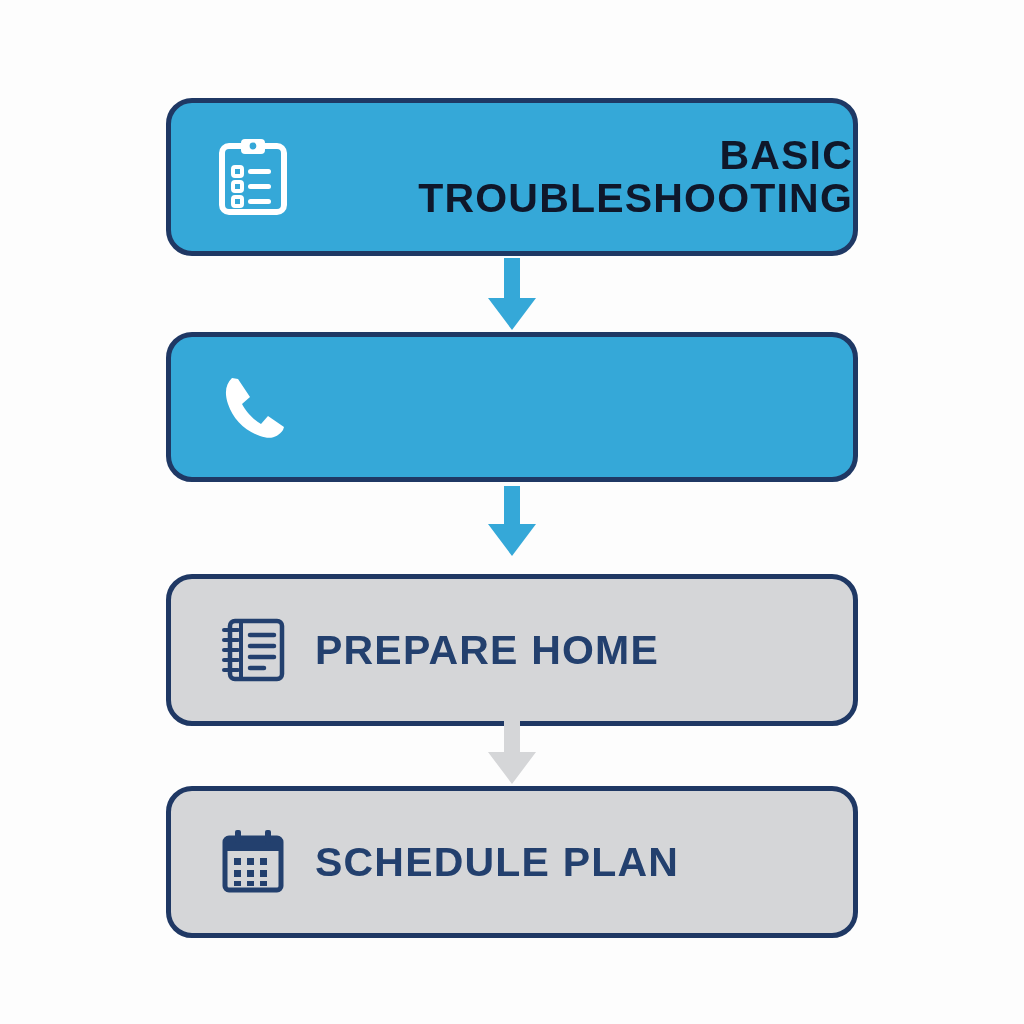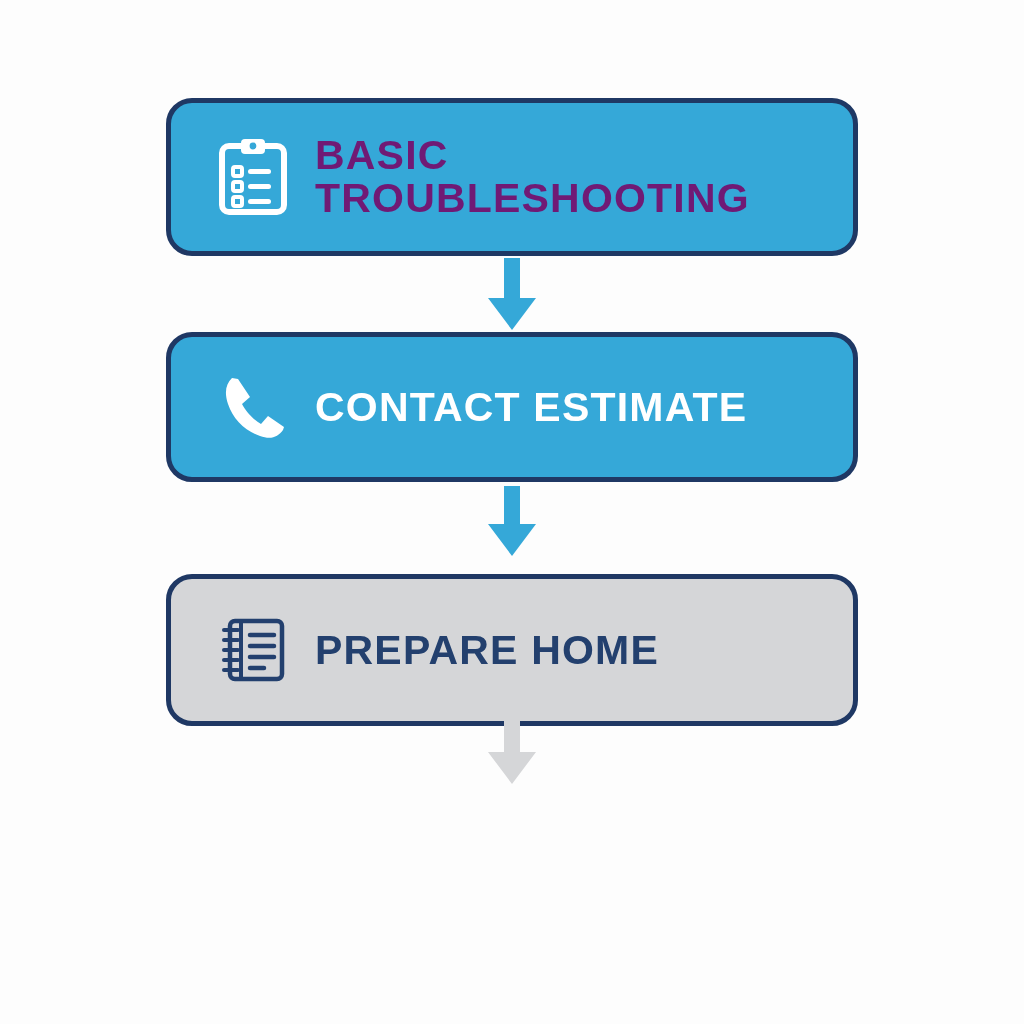--- a/index.html
+++ b/index.html
@@ -43,21 +43,21 @@
     line-height: 1.04;
     text-transform: uppercase;
     font-size: 41px;
   }
   .step-1 {
     top: 98px;
     height: 158px;
     background: #35a8d8;
     border: 5px solid #1f3864;
   }
-  .step-1 .step-label { color: #701a75; }
+  .step-1 .step-label { color: #0f172a; text-align: right; }
   .step-2 {
     top: 332px;
     height: 150px;
     background: #35a8d8;
     border: 5px solid #1f3864;
   }
   .step-2 .step-label { color: #ffffff; }
   .step-3 {
     top: 574px;
     height: 152px;
@@ -112,21 +112,20 @@
       <polygon points="27,0 43,0 43,40 59,40 35,72 11,40 27,40" fill="#35a8d8"></polygon>
     </svg>
   </div>
 
   <div class="step step-2">
     <div class="step-icon">
       <svg width="74" height="74" viewBox="0 0 74 74">
         <path d="M16 8 C10 14 8 22 12 34 C17 49 29 61 44 66 C55 70 62 67 67 60 L68 57 L52 46 L45 54 C38 50 30 42 26 34 L34 27 L22 9 Z" fill="#ffffff"></path>
       </svg>
     </div>
-    <div class="step-label">Contact Estimate</div>
   </div>
 
   <div class="arrow arrow-2">
     <svg width="70" height="72" viewBox="0 0 70 72">
       <polygon points="27,0 43,0 43,38 59,38 35,70 11,38 27,38" fill="#35a8d8"></polygon>
     </svg>
   </div>
 
   <div class="step step-3">
     <div class="step-icon">
@@ -146,14 +145,34 @@
     </div>
     <div class="step-label">Prepare Home</div>
   </div>
 
   <div class="arrow arrow-3">
     <svg width="70" height="72" viewBox="0 0 70 72">
       <polygon points="27,0 43,0 43,38 59,38 35,70 11,38 27,38" fill="#d5d6d8"></polygon>
     </svg>
   </div>
 
+  <div class="step step-4">
+    <div class="step-icon">
+      <svg width="74" height="74" viewBox="0 0 74 74">
+        <rect x="9" y="13" width="56" height="52" rx="4" ry="4" fill="none" stroke="#23406e" stroke-width="5"></rect>
+        <rect x="9" y="13" width="56" height="13" fill="#23406e"></rect>
+        <rect x="19" y="5" width="6" height="13" rx="2" fill="#23406e"></rect>
+        <rect x="49" y="5" width="6" height="13" rx="2" fill="#23406e"></rect>
+        <rect x="18" y="33" width="7" height="7" fill="#23406e"></rect>
+        <rect x="31" y="33" width="7" height="7" fill="#23406e"></rect>
+        <rect x="44" y="33" width="7" height="7" fill="#23406e"></rect>
+        <rect x="18" y="45" width="7" height="7" fill="#23406e"></rect>
+        <rect x="31" y="45" width="7" height="7" fill="#23406e"></rect>
+        <rect x="44" y="45" width="7" height="7" fill="#23406e"></rect>
+        <rect x="18" y="56" width="7" height="5" fill="#23406e"></rect>
+        <rect x="31" y="56" width="7" height="5" fill="#23406e"></rect>
+        <rect x="44" y="56" width="7" height="5" fill="#23406e"></rect>
+      </svg>
+    </div>
+    <div class="step-label">Schedule Plan</div>
+  </div>
 
 </div>
 
 </body></html>

